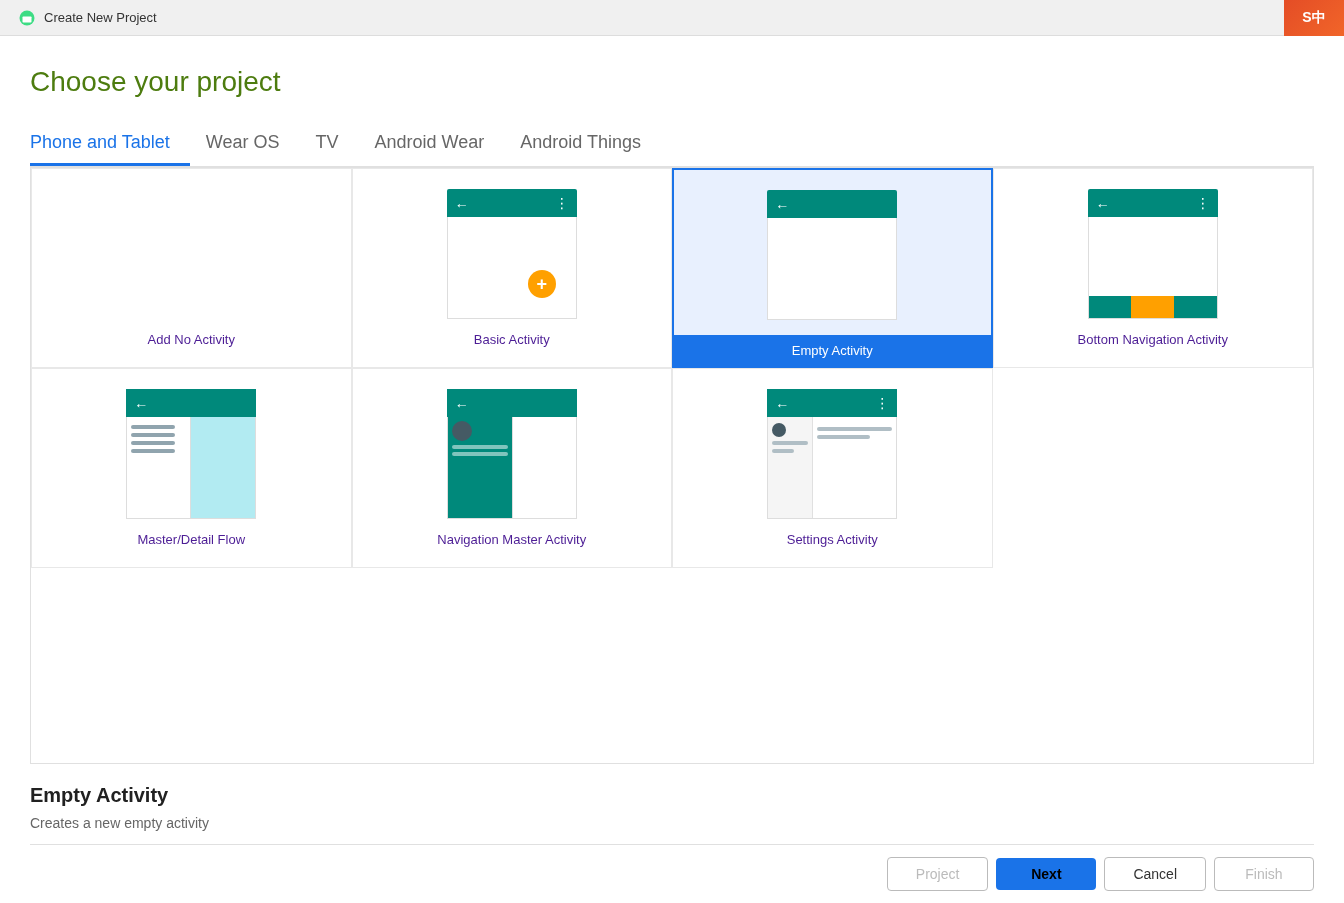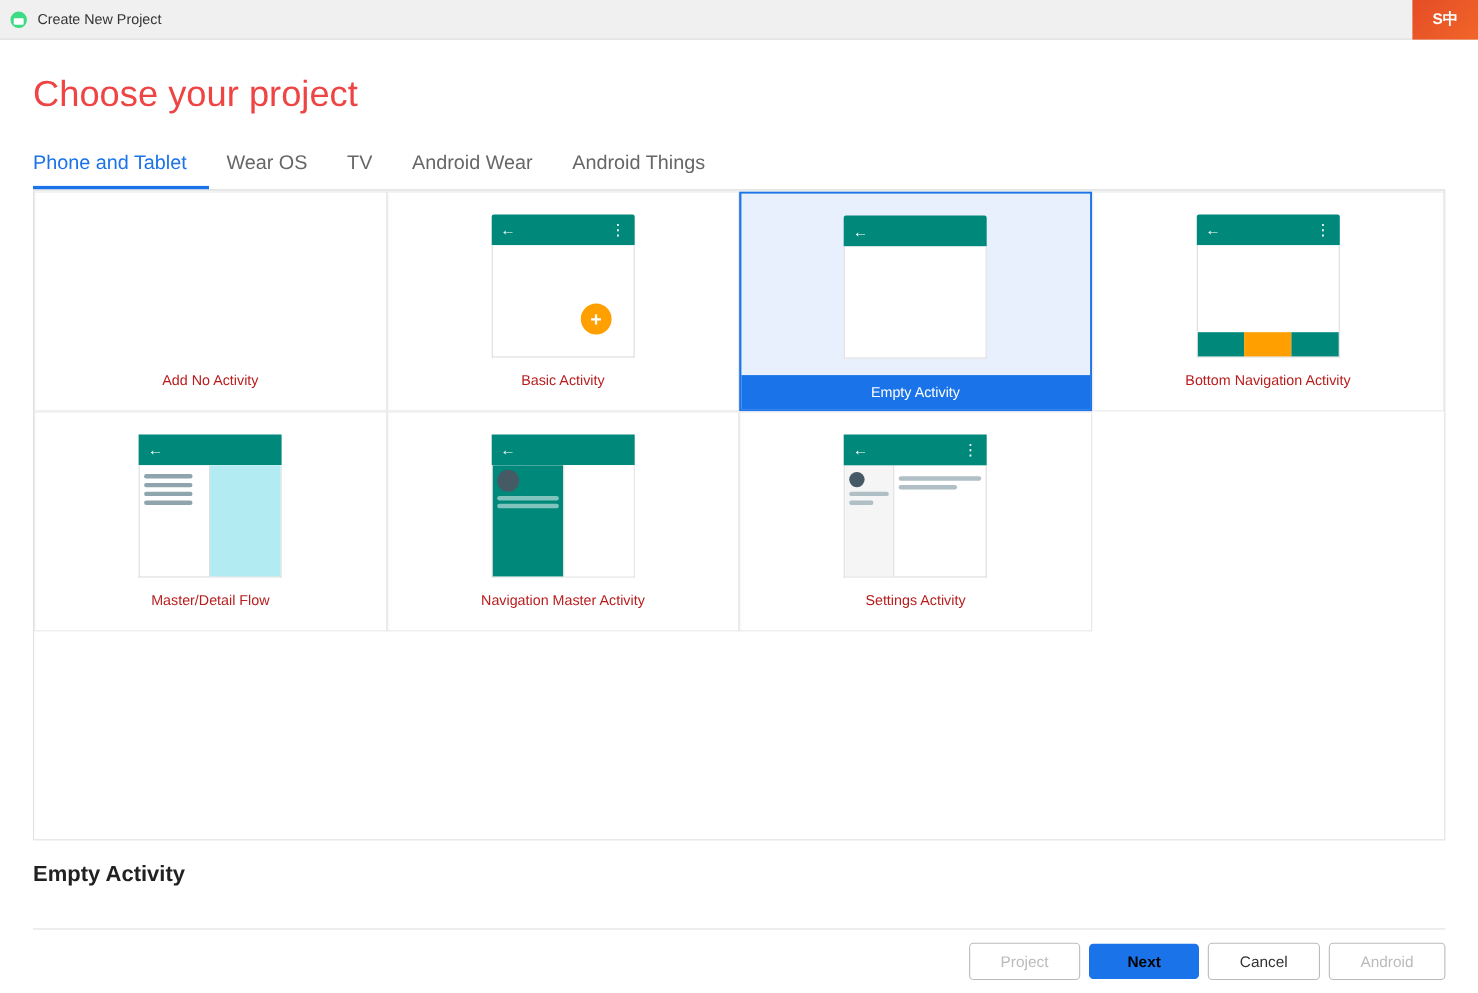--- a/index.html
+++ b/index.html
@@ -11,21 +11,21 @@
       overflow: hidden;
       position: relative;
     }
 
     
     .title-bar {
       background: #f0f0f0;
       height: 36px;
       display: flex;
       align-items: center;
-      padding: 0 8px;
+      padding: 0 18px;
       border-bottom: 1px solid #ddd;
       position: relative;
     }
     .title-bar-icon {
       width: 18px;
       height: 18px;
       margin-right: 8px;
     }
     .title-bar-text {
       font-size: 13px;
@@ -59,23 +59,23 @@
     
     .main-content {
       background: white;
       padding: 30px 30px 0 30px;
       height: calc(903px - 36px);
       display: flex;
       flex-direction: column;
     }
 
     .page-title {
-      font-size: 33px;
+      font-size: 28px;
       font-weight: 300;
-      color: #ef4444;
+      color: #4d7c0f;
       margin-bottom: 24px;
     }
 
     
     .tabs {
       display: flex;
       border-bottom: 1px solid #e0e0e0;
       margin-bottom: 0;
     }
     .tab {
@@ -122,21 +122,21 @@
       background: white;
       position: relative;
     }
     .grid-item.selected {
       border: 2px solid #1a73e8;
       background: #e8f0fe;
     }
 
     .item-label {
       font-size: 13px;
-      color: #b91c1c;
+      color: #4c1d95;
       text-align: center;
       margin-top: auto;
       padding-top: 10px;
     }
     .item-label.selected-label {
       background: #1a73e8;
       color: white;
       width: calc(100% + 40px);
       margin-left: -20px;
       margin-right: -20px;
@@ -528,21 +528,22 @@
           </div>
         </div>
         <div class="item-label">Settings Activity</div>
       </div>
 
     </div>
   </div>
 
   <div class="description-area">
     <div class="description-title">Empty Activity</div>
+    <div class="description-text">Creates a new empty activity</div>
   </div>
 
   <div class="footer">
     <button class="btn" disabled="">Project</button>
     <button class="btn btn-primary">Next</button>
     <button class="btn">Cancel</button>
-    <button class="btn" disabled="">Android</button>
+    <button class="btn" disabled="">Finish</button>
   </div>
 </div>
 
 </body></html>

